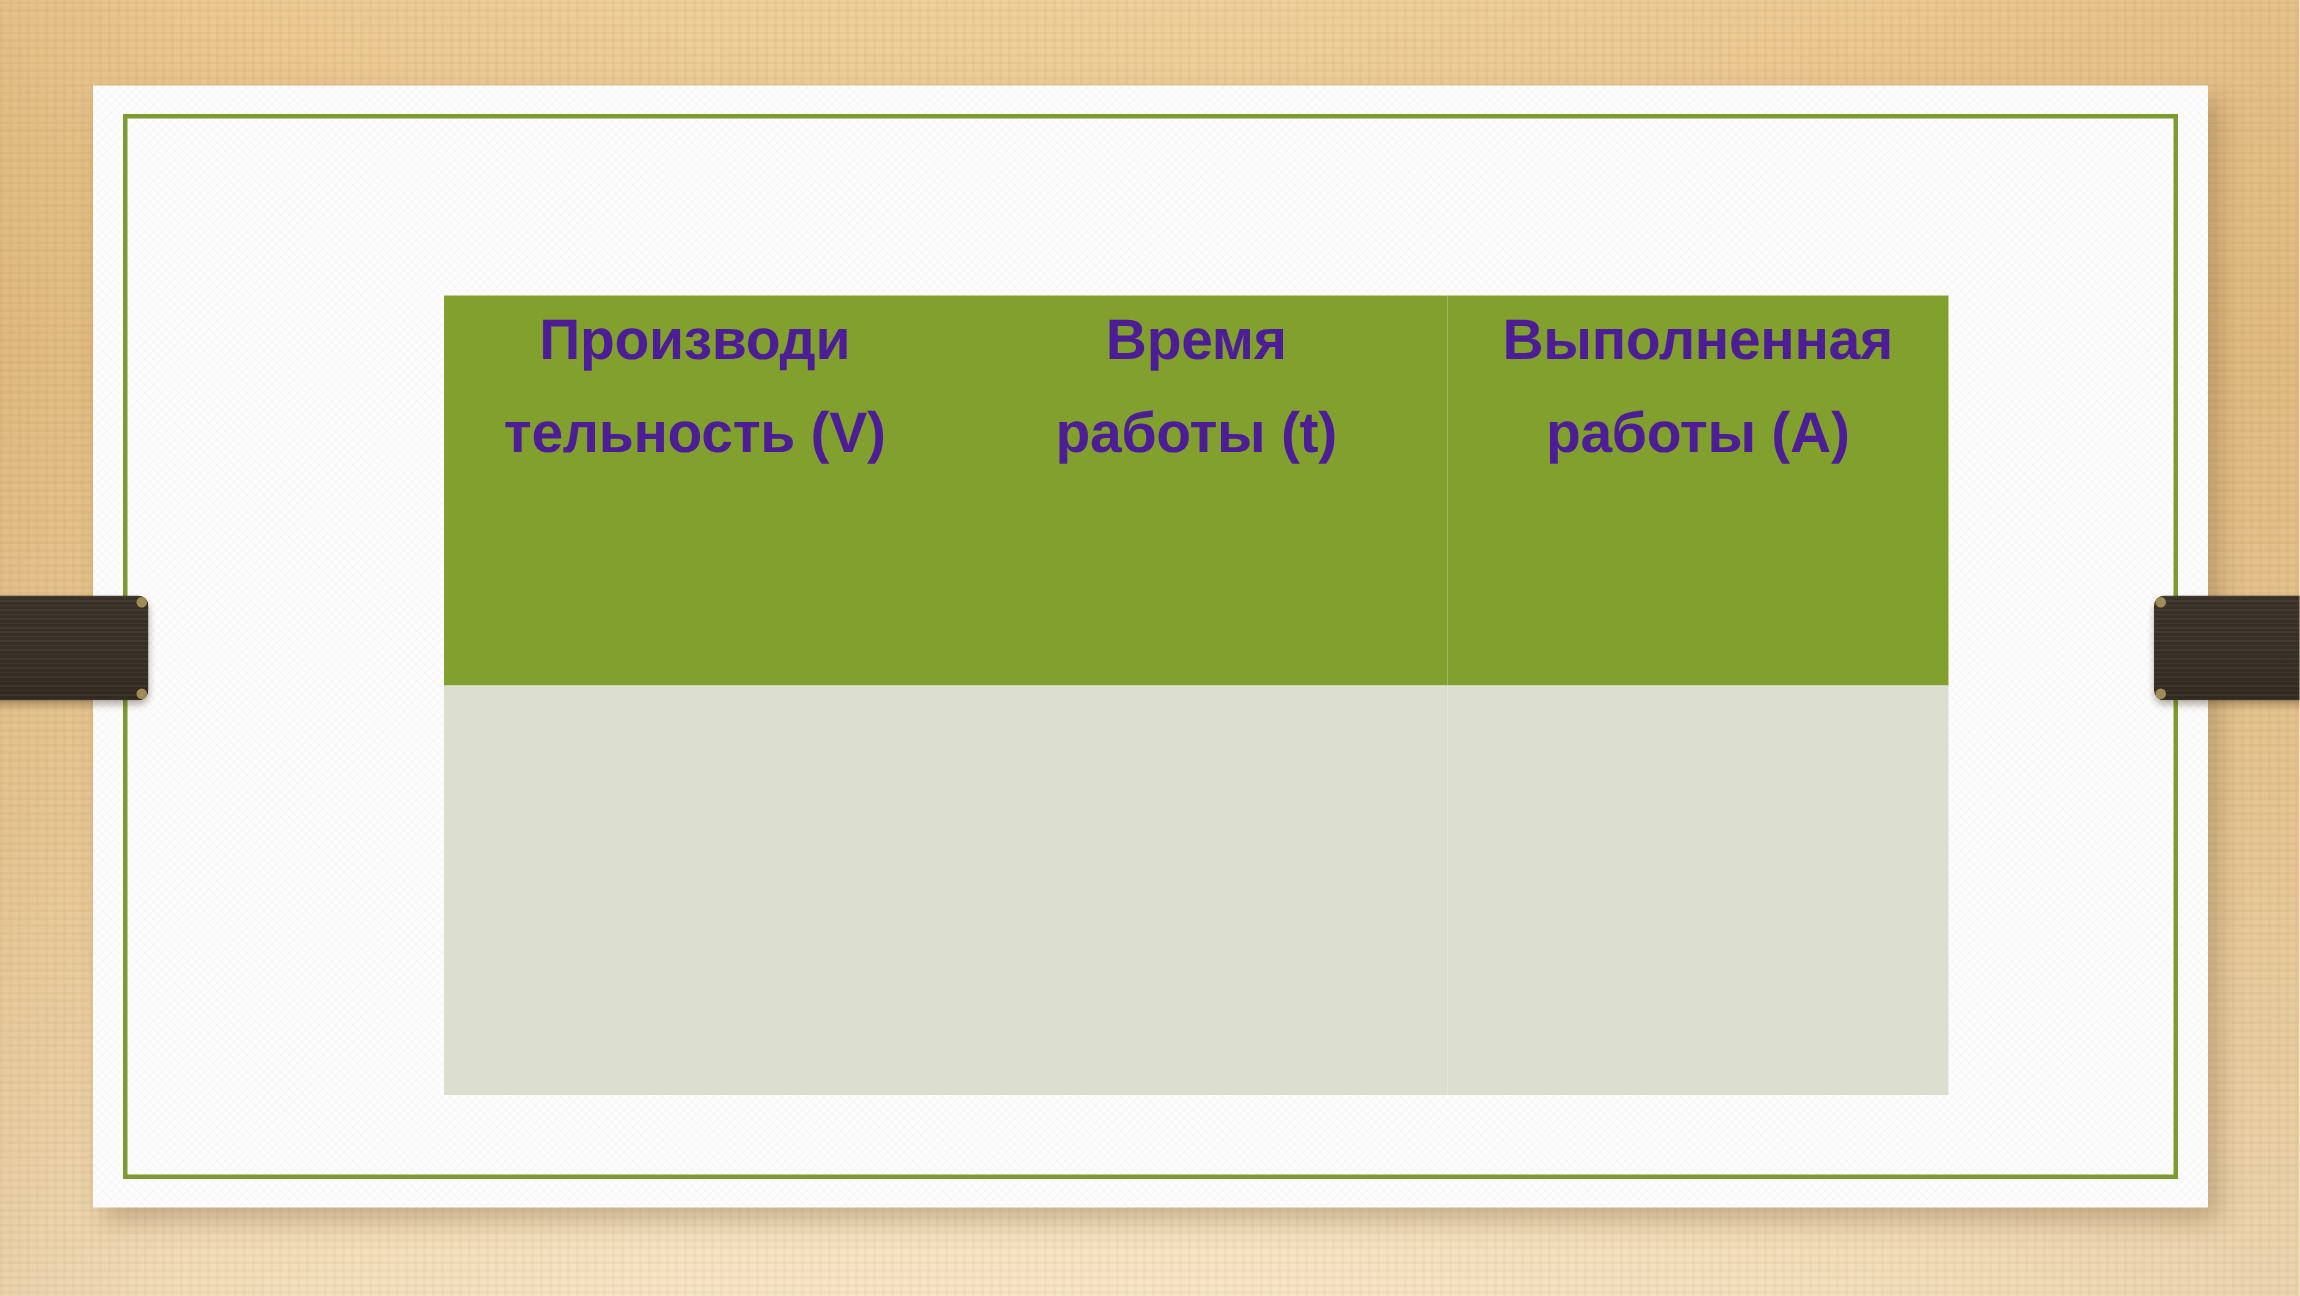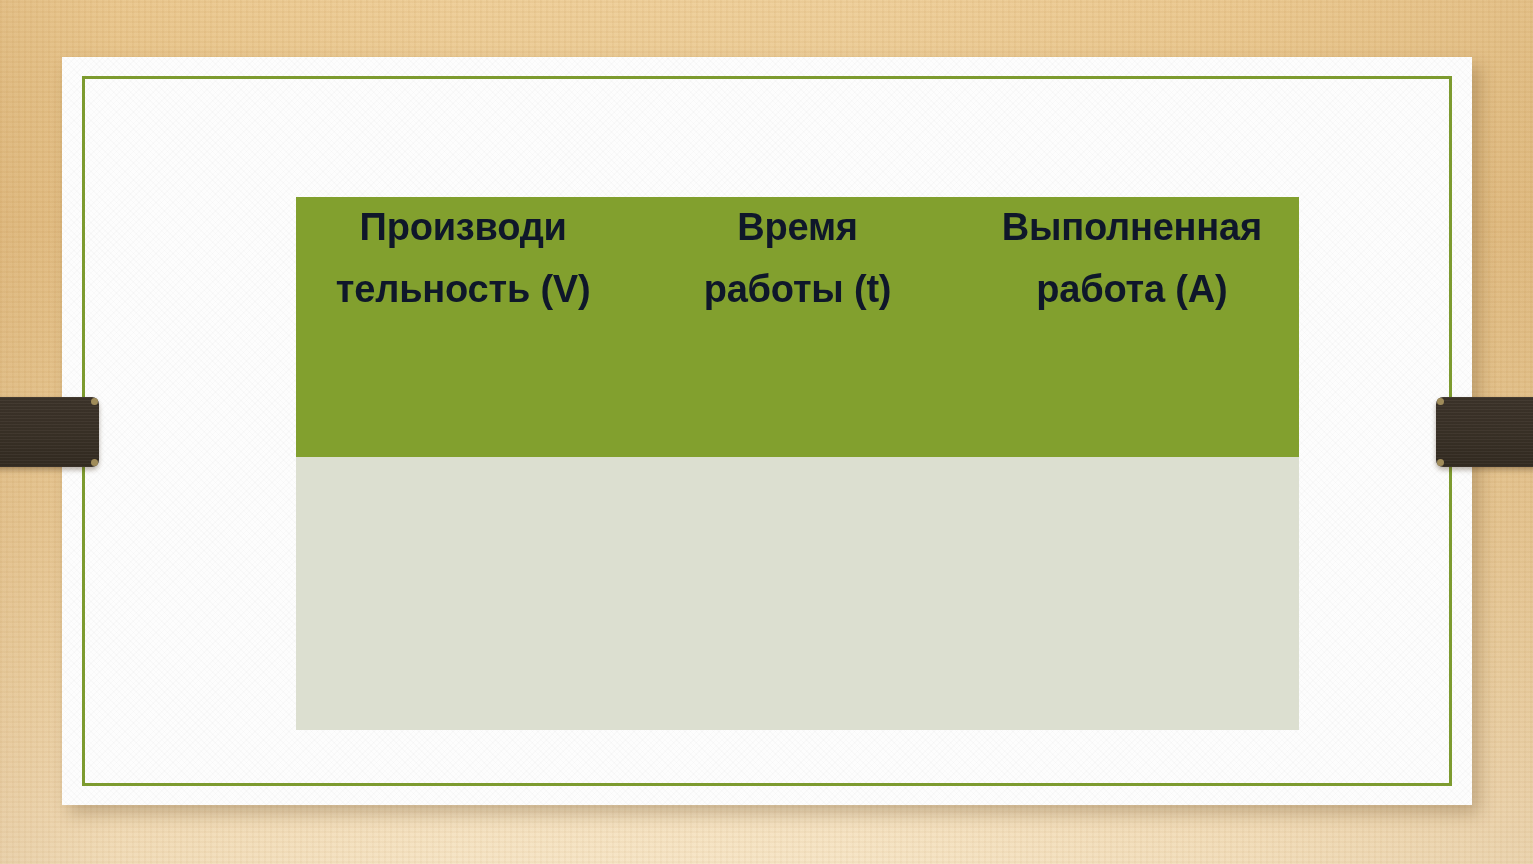--- a/index.html
+++ b/index.html
@@ -169,21 +169,21 @@
     border-bottom: 6px solid #fdfdfd;
     padding: 18px 8px 0 8px;
     text-align: center;
   }
   .hdr-cell:last-child { border-right: 0; }
   .hdr-text {
     display: block;
     font-size: 38px;
     font-weight: bold;
     line-height: 1.62;
-    color: #0f172a;
+    color: #4c1d95;
     letter-spacing: -0.2px;
     white-space: pre-line;
   }
   .body-cell {
     height: 267px;
     background: #dcdfd0;
     border-right: 5px solid #fdfdfd;
   }
   .body-cell:last-child { border-right: 0; }
 </style>
@@ -201,21 +201,21 @@
           <th class="hdr-cell">
             <span class="hdr-text">Производи
 тельность (V)</span>
           </th>
           <th class="hdr-cell">
             <span class="hdr-text">Время
 работы (t)</span>
           </th>
           <th class="hdr-cell">
             <span class="hdr-text">Выполненная
-работа (А)</span>
+работы (А)</span>
           </th>
         </tr>
       </thead>
       <tbody>
         <tr>
           <td class="body-cell"></td>
           <td class="body-cell"></td>
           <td class="body-cell"></td>
         </tr>
       </tbody>

